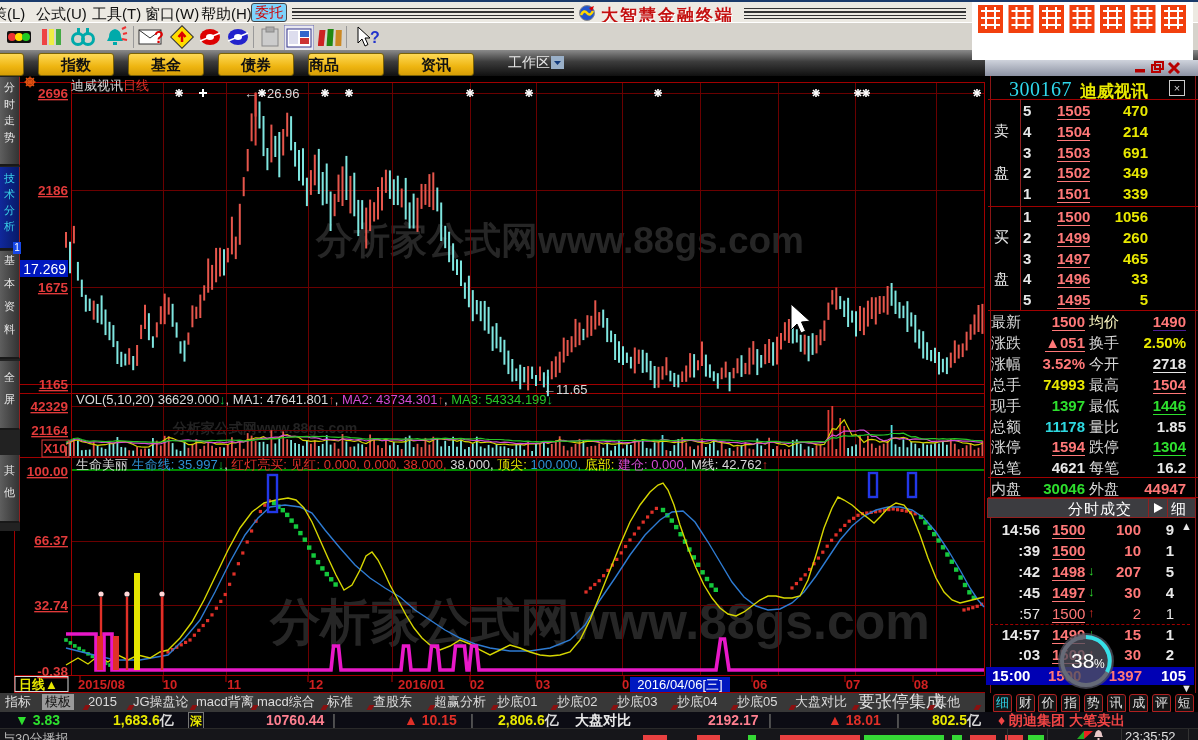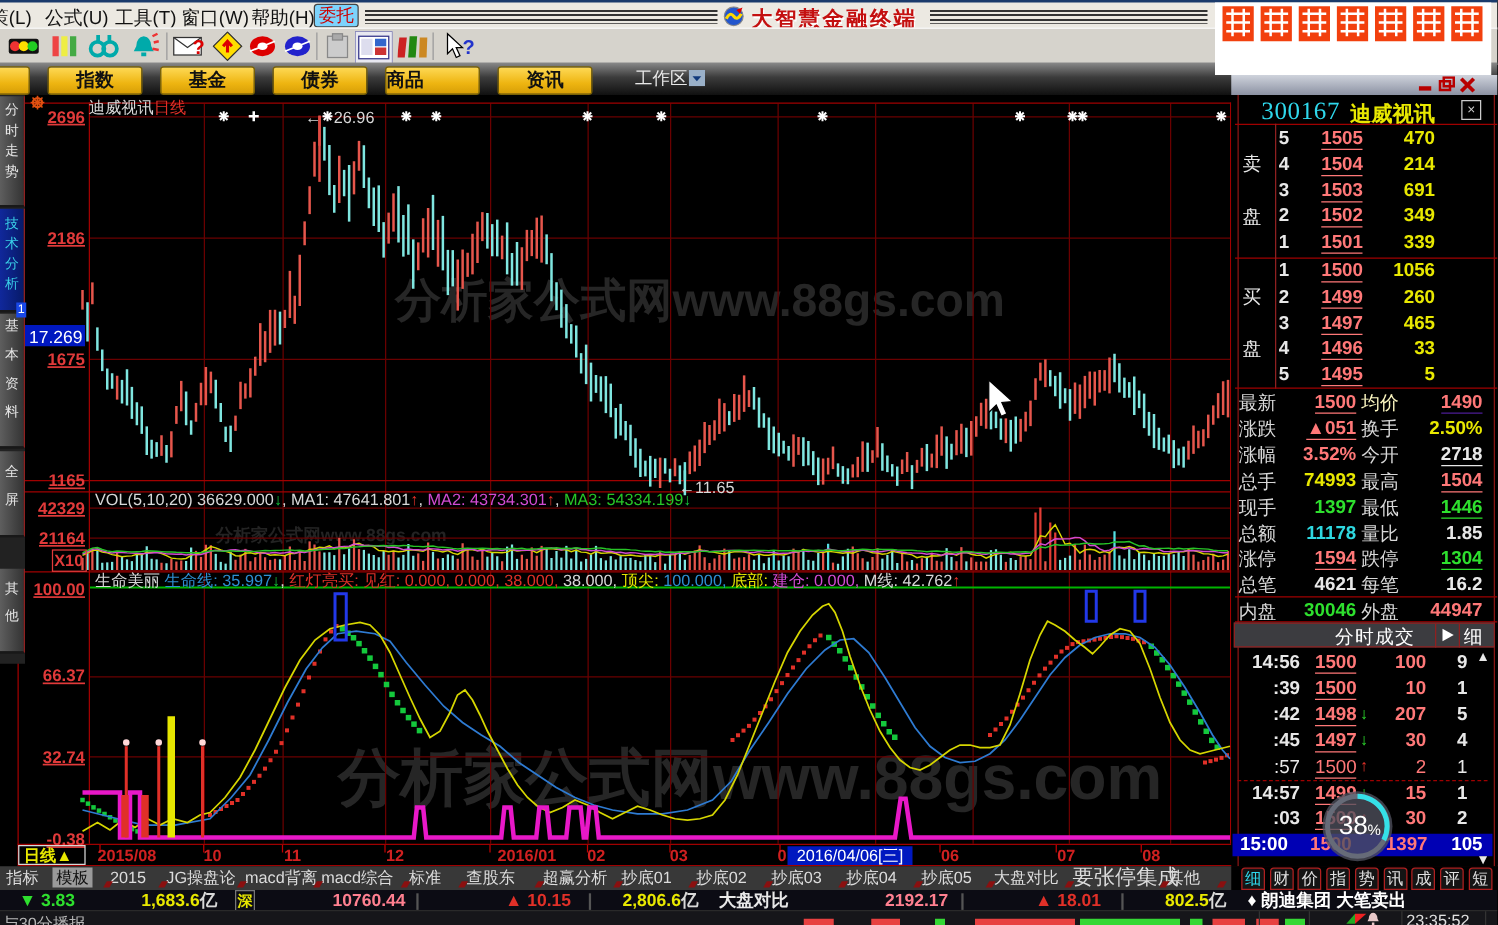--- a/index.html
+++ b/index.html
@@ -1162,21 +1162,21 @@
  <span class="abs" style="left:332px;color:#555">|</span>
  <span class="abs" style="left:404px;color:#e03028">▲ 10.15</span>
  <span class="abs" style="left:470px;color:#555">|</span>
  <span class="abs" style="left:498px;color:#e8e800">2,806.6<span style="color:#d8d8d8">亿</span></span>
  <span class="abs" style="left:575px;color:#e8e8e8">大盘对比</span>
  <span class="abs" style="left:708px;color:#ff8090">2192.17</span>
  <span class="abs" style="left:768px;color:#555">|</span>
  <span class="abs" style="left:828px;color:#e03028">▲ 18.01</span>
  <span class="abs" style="left:896px;color:#555">|</span>
  <span class="abs" style="left:932px;color:#e8e800">802.5<span style="color:#d8d8d8">亿</span></span>
- <span class="abs" style="left:998px;color:#ffffff">♦ 朗迪集团 大笔卖出</span>
+ <span class="abs" style="left:998px;color:#ef4444">♦ 朗迪集团 大笔卖出</span>
 </div>
 
 <div class="abs" style="left:0;top:728px;width:1198px;height:12px;background:#16161a;border-top:1px solid #2a2a2a">
  <span class="abs" style="left:2px;top:1px;color:#b8b8b8;font-size:13px;white-space:nowrap">与30分播报</span>
  <div class="abs" style="left:643px;top:6px;width:24px;height:5px;background:#e84040"></div>
     <div class="abs" style="left:697px;top:6px;width:23px;height:5px;background:#e84040"></div>
     <div class="abs" style="left:748px;top:6px;width:8px;height:5px;background:#35d835"></div>
     <div class="abs" style="left:780px;top:6px;width:80px;height:5px;background:#e84040"></div>
     <div class="abs" style="left:864px;top:6px;width:80px;height:5px;background:#35d835"></div>
     <div class="abs" style="left:952px;top:6px;width:10px;height:5px;background:#35d835"></div>

